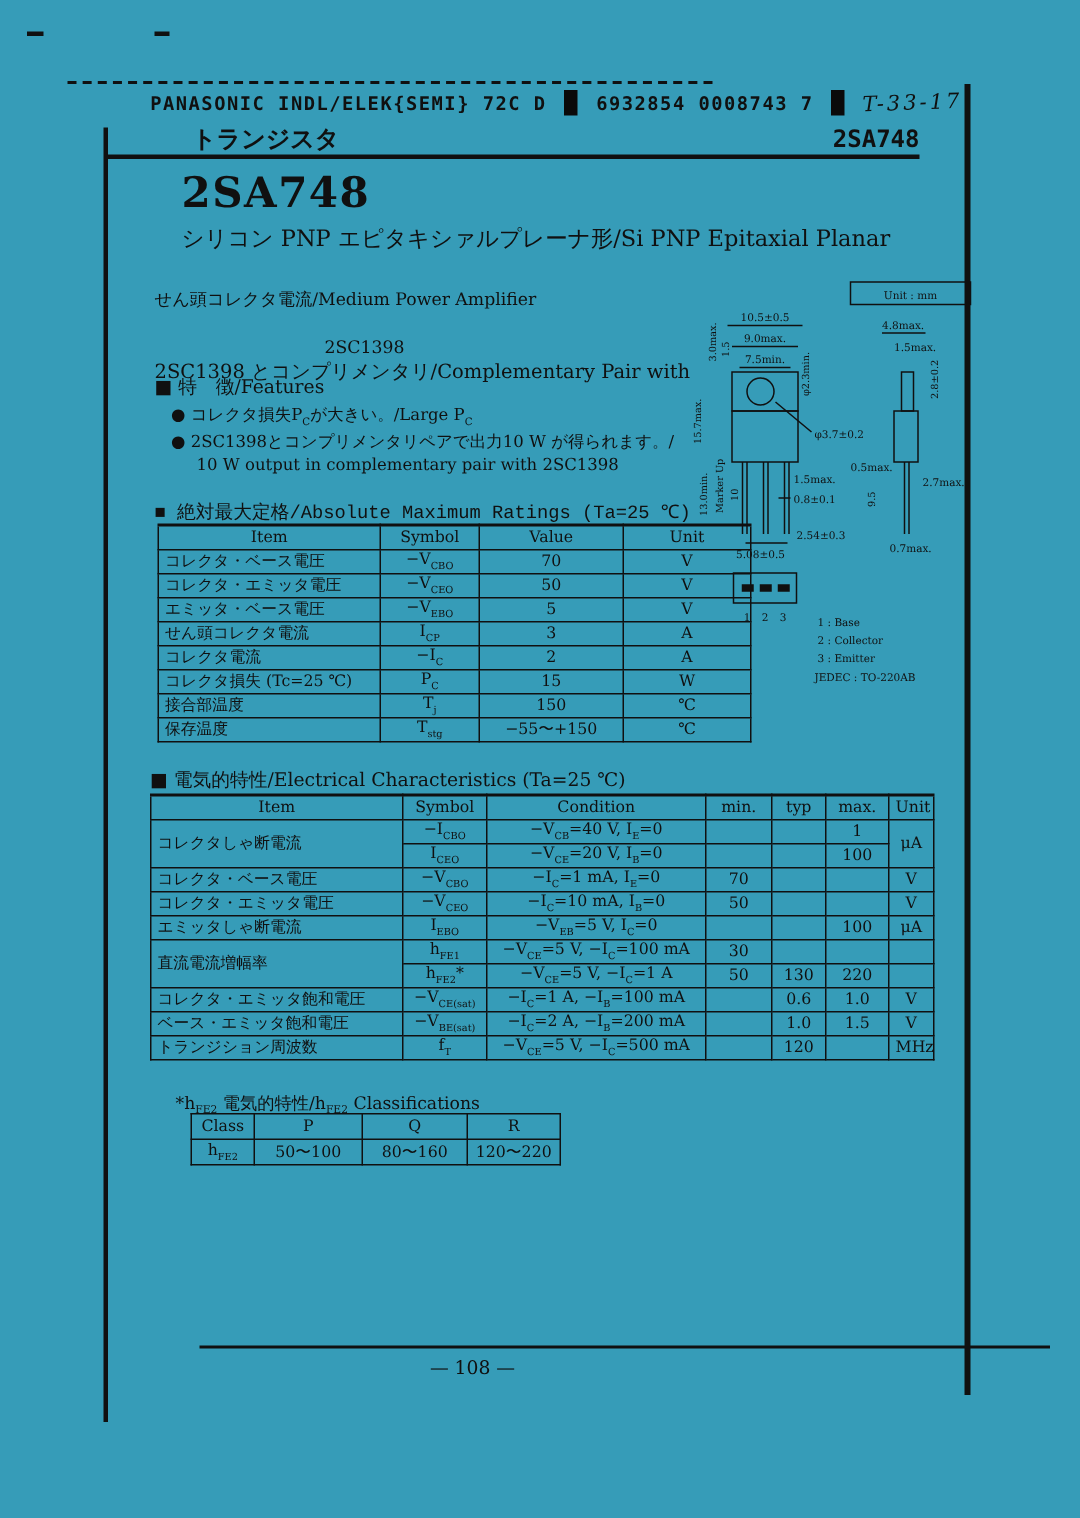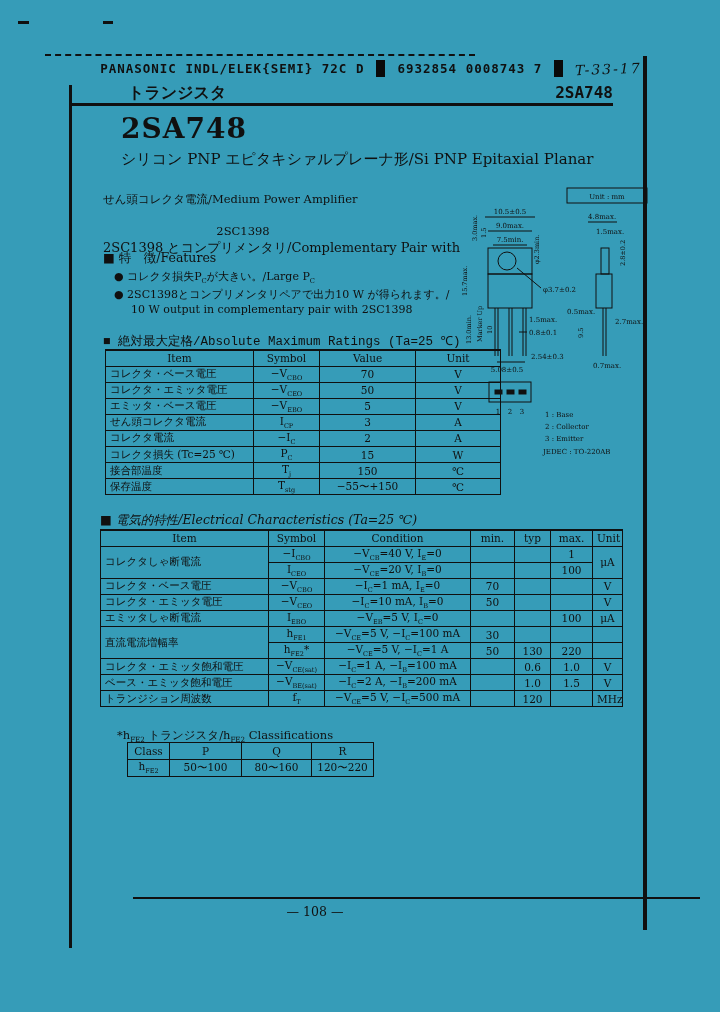--- a/index.html
+++ b/index.html
@@ -228,21 +228,21 @@
     </tr>
     <tr>
       <td class="item"><span>保存温度</span></td>
       <td><span>T</span><sub>stg</sub><span></span></td>
       <td><span>−55〜+150</span></td>
       <td><span>℃</span></td>
     </tr>
   </tbody>
     </table>
 
-  <div class="sec-head" style="left:100px; top:512px;font-style:italic;">■ 電気的特性/Electrical Characteristics (Ta=25 ℃)</div>
+  <div class="sec-head" style="left:100px; top:512px;">■ 電気的特性/Electrical Characteristics (Ta=25 ℃)</div>
   <table class="elec-table">
     <colgroup>
         <col style="width:168px">
         <col style="width:56px">
         <col style="width:146px">
         <col style="width:44px">
         <col style="width:36px">
         <col style="width:42px">
         <col style="width:30px">
       </colgroup>
@@ -339,21 +339,21 @@
       <td><span>f</span><sub>T</sub><span></span></td>
       <td><span>−V</span><sub>CE</sub><span>=5 V,  −I</span><sub>C</sub><span>=500 mA</span></td>
       <td><span></span></td>
       <td><span>120</span></td>
       <td><span></span></td>
       <td><span>MHz</span></td>
     </tr>
   </tbody>
     </table>
 
-  <div class="sec-head" style="left:117px; top:728px; font-size:11.5px;"><span>*h</span><sub>FE2</sub><span> トランジスタ/h</span><sub>FE2</sub><span> Classifications</span></div>
+  <div class="sec-head" style="left:117px; top:728px; font-size:11.5px;"><span>*h</span><sub>FE2</sub><span> 電気的特性/h</span><sub>FE2</sub><span> Classifications</span></div>
   <table class="hfe-table">
     <colgroup>
         <col style="width:42px">
         <col style="width:72px">
         <col style="width:70px">
         <col style="width:62px">
       </colgroup>
     <tbody>
         <tr>
       <th>Class</th>

